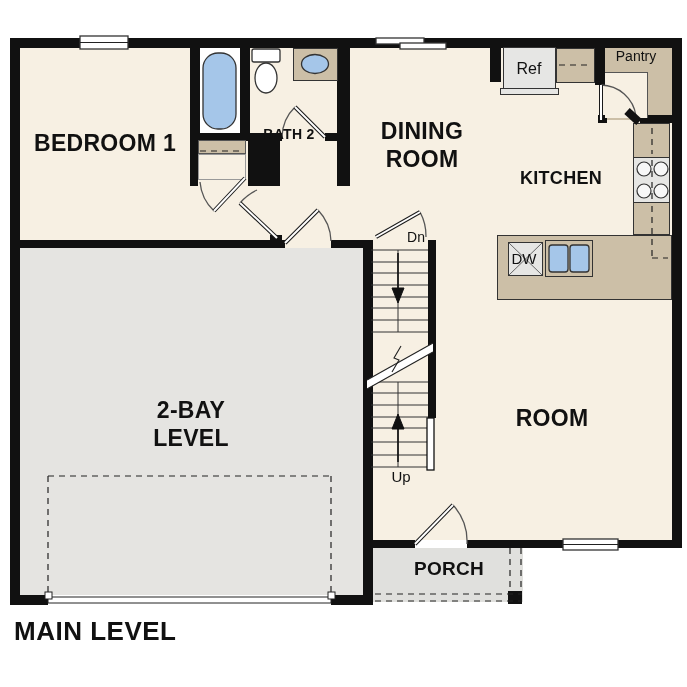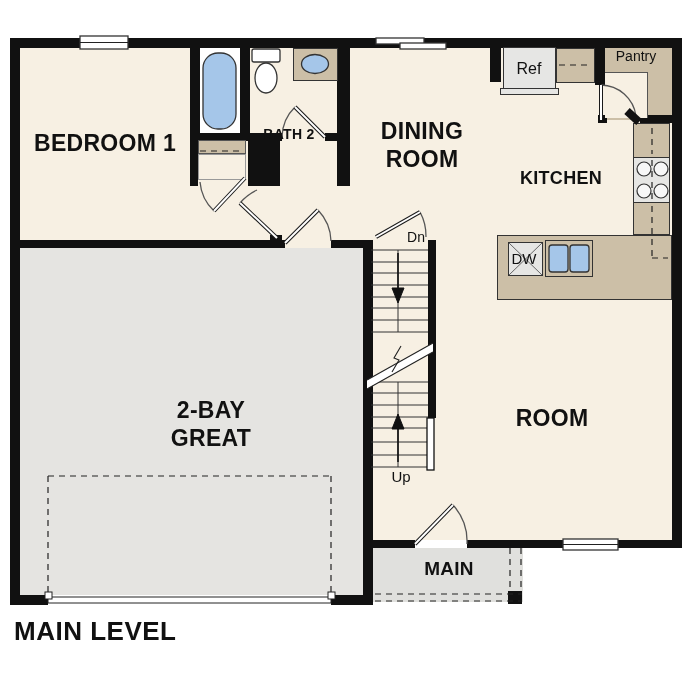--- a/index.html
+++ b/index.html
@@ -224,24 +224,24 @@
   <div class="lbl" style="left:105px;top:144px;font-size:23px;">BEDROOM 1</div>
   <div class="lbl" style="left:289px;top:98px;font-size:14px;margin-top:36px;">BATH 2</div>
   <div class="lbl" style="left:422px;top:146px;font-size:23px;">
     <span class="ln">DINING</span>
     <span class="ln">ROOM</span>
   </div>
   <div class="lbl" style="left:561px;top:179px;font-size:18px;">KITCHEN</div>
   <div class="lbl" style="left:552px;top:419px;font-size:23px;">
     <span class="ln">ROOM</span>
   </div>
-  <div class="lbl" style="left:191px;top:425px;font-size:23px;margin-left:20px;">
+  <div class="lbl" style="left:191px;top:425px;font-size:23px;">
     <span class="ln">2-BAY</span>
-    <span class="ln">GREAT</span>
+    <span class="ln">LEVEL</span>
   </div>
-  <div class="lbl" style="left:449px;top:569px;font-size:19px;">MAIN</div>
+  <div class="lbl" style="left:449px;top:569px;font-size:19px;">PORCH</div>
   <div class="lbl sm" style="left:636px;top:56px;font-size:14px;">Pantry</div>
   <div class="lbl sm" style="left:529px;top:69px;font-size:16px;">Ref</div>
   <div class="lbl sm" style="left:524px;top:259px;font-size:15px;">DW</div>
   <div class="lbl sm" style="left:400px;top:237px;font-size:14px;margin-left:16px;">Dn</div>
   <div class="lbl sm" style="left:401px;top:477px;font-size:15px;">Up</div>
   <div class="lbl" style="left:14px;top:616px;transform:none;font-size:26px;letter-spacing:.5px;">MAIN LEVEL</div>
 </div>
 
 </body></html>

